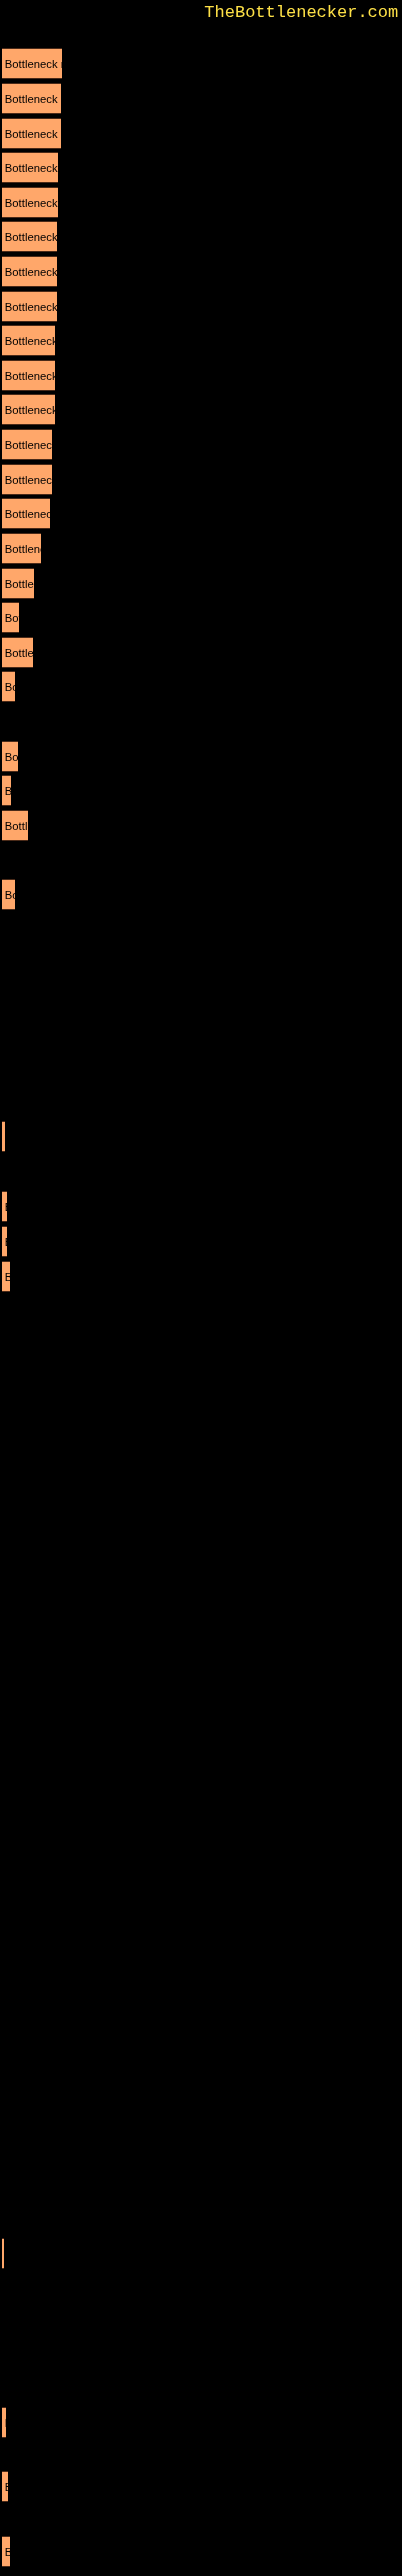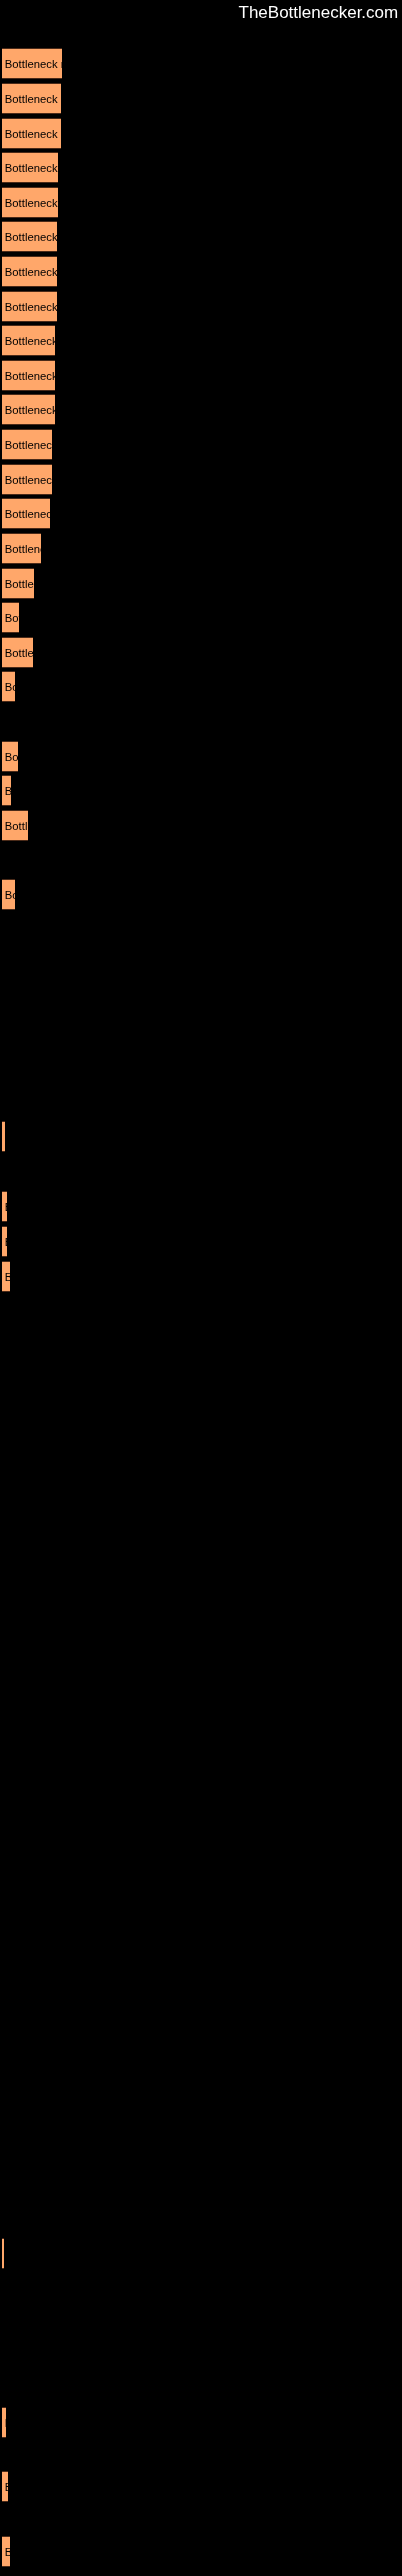--- a/index.html
+++ b/index.html
@@ -18,23 +18,23 @@
   #chart-root {
     position: relative;
     width: 403px;
     height: 2576px;
     background: #000000;
   }
   #watermark {
     position: absolute;
     right: 4.8px;
     top: 1.6px;
-    color: #ffffff;
+    color: #fde047;
     font-size: 17px;
-    font-family: Liberation Sans, sans-serif;
+    font-family: Liberation Mono, monospace;
     letter-spacing: 0px;
     white-space: nowrap;
     line-height: 21px;
   }
   .bar {
     position: absolute;
     left: 1.6px;
     height: 31px;
     background: #ffa76a;
     border-top: 0.8px solid #4a2a18;

